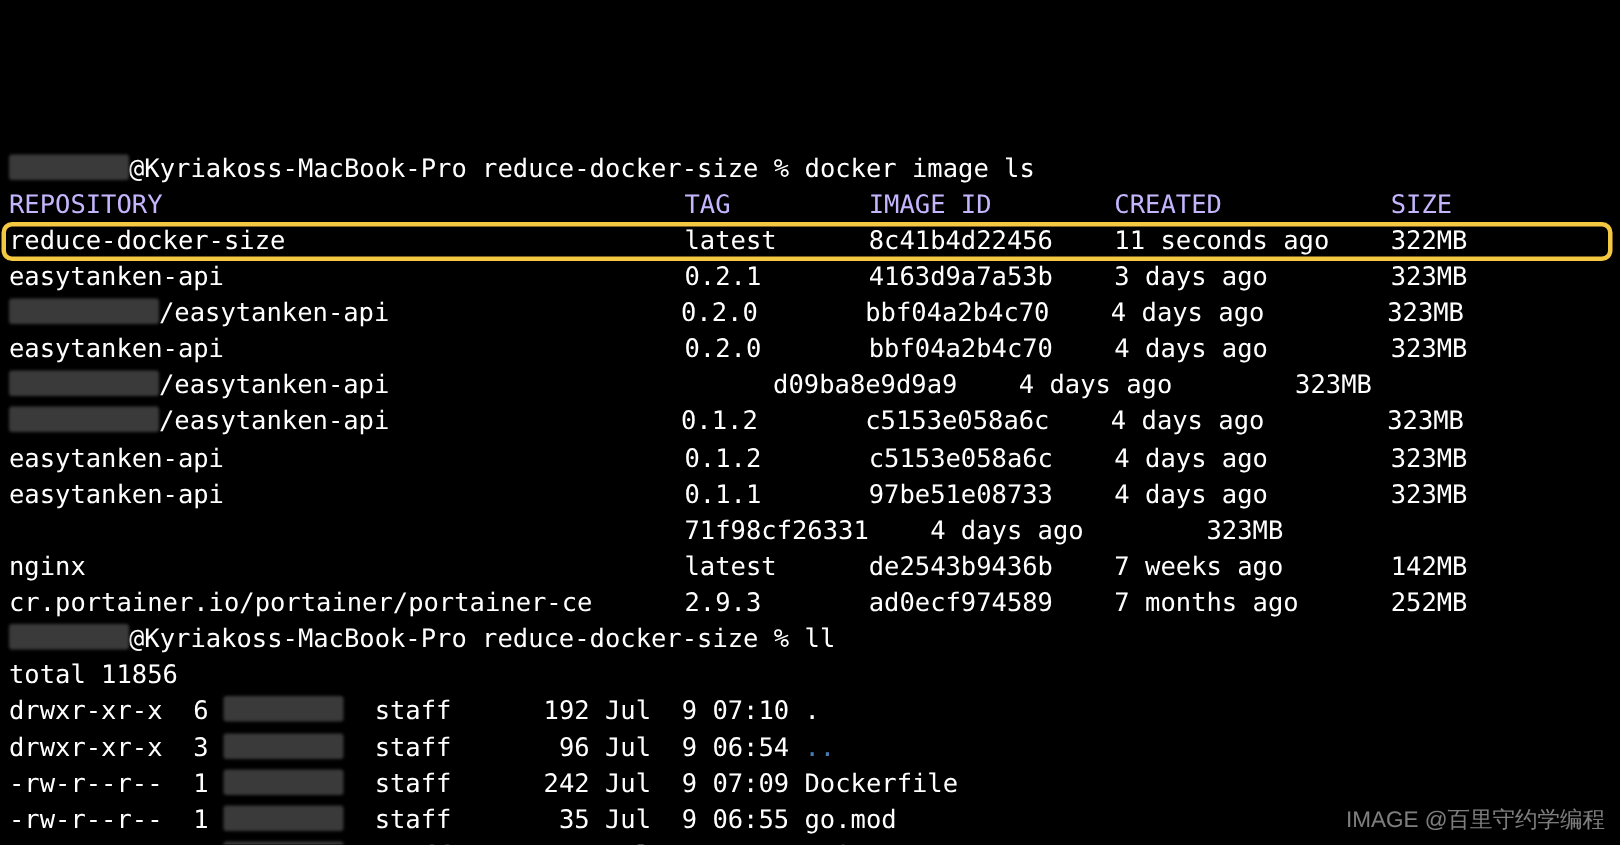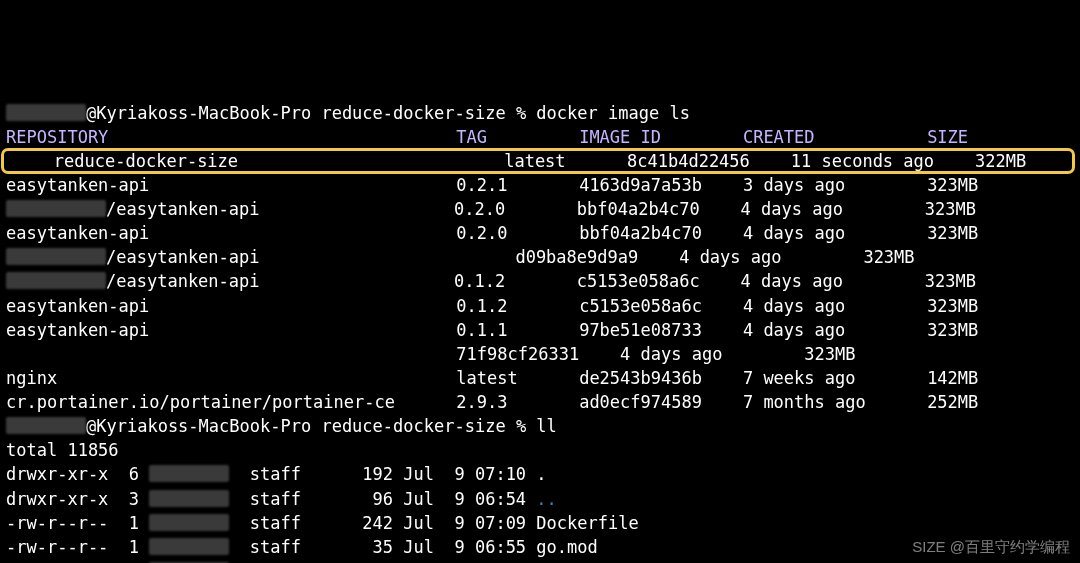--- a/index.html
+++ b/index.html
@@ -29,36 +29,35 @@
     }
     .header-row { color: #c4b5fd; }
     .row { color: #fff; }
     .hl {
       outline: 3px solid #f5c842;
       outline-offset: -2px;
       border-radius: 6px;
       display: block;
       margin-left: -4px;
       padding-left: 4px;
-      text-align: center;
     }
     .dir-dot { color: #fff; }
     .dir-dotdot { color: #4a7ab0; }
     .watermark {
       position: absolute;
       right: 10px;
       bottom: 6px;
       color: rgba(230,230,230,0.55);
       font-family: sans-serif;
       font-size: 15px;
       white-space: nowrap;
     }
   </style>
 </head>
 <body>
 
 
 
 <div id="term"><span class="line"><span class="blur" style="width:80px"></span><span>@Kyriakoss-MacBook-Pro </span><span>reduce-docker-size </span><span>% </span><span class="cmd">docker image ls</span></span><span class="line header-row">REPOSITORY                                  TAG         IMAGE ID        CREATED           SIZE</span><span class="line row hl">reduce-docker-size                          latest      8c41b4d22456    11 seconds ago    322MB</span><span class="line row">easytanken-api                              0.2.1       4163d9a7a53b    3 days ago        323MB</span><span class="line row"><span class="blur" style="width:100px"></span><span>/easytanken-api</span>                   0.2.0       bbf04a2b4c70    4 days ago        323MB</span><span class="line row">easytanken-api                              0.2.0       bbf04a2b4c70    4 days ago        323MB</span><span class="line row"><span class="blur" style="width:100px"></span><span>/easytanken-api</span>                   <none>      d09ba8e9d9a9    4 days ago        323MB</none></span><span class="line row"><span class="blur" style="width:100px"></span><span>/easytanken-api</span>                   0.1.2       c5153e058a6c    4 days ago        323MB</span><span class="line row">easytanken-api                              0.1.2       c5153e058a6c    4 days ago        323MB</span><span class="line row">easytanken-api                              0.1.1       97be51e08733    4 days ago        323MB</span><span class="line row"><none>                                      <none>      71f98cf26331    4 days ago        323MB</none></none></span><span class="line row">nginx                                       latest      de2543b9436b    7 weeks ago       142MB</span><span class="line row">cr.portainer.io/portainer/portainer-ce      2.9.3       ad0ecf974589    7 months ago      252MB</span><span class="line"><span class="blur" style="width:80px"></span><span>@Kyriakoss-MacBook-Pro </span><span>reduce-docker-size </span><span>% </span><span class="cmd">ll</span></span><span class="line">total 11856</span><span class="line row">drwxr-xr-x  6 <span class="blur" style="width:80px"></span>  staff      192 Jul  9 07:10 <span class="dir-dot">.</span></span><span class="line row">drwxr-xr-x  3 <span class="blur" style="width:80px"></span>  staff       96 Jul  9 06:54 <span class="dir-dotdot">..</span></span><span class="line row">-rw-r--r--  1 <span class="blur" style="width:80px"></span>  staff      242 Jul  9 07:09 <span class="">Dockerfile</span></span><span class="line row">-rw-r--r--  1 <span class="blur" style="width:80px"></span>  staff       35 Jul  9 06:55 <span class="">go.mod</span></span><span class="line row">-rw-r--r--  1 <span class="blur" style="width:80px"></span>  staff      354 Jul  9 07:04 <span class="">main.go</span></span></div>
-<span class="watermark">SIZE @百里守约学编程</span>
+<span class="watermark">IMAGE @百里守约学编程</span>
 
 
 
 
 </body></html>

